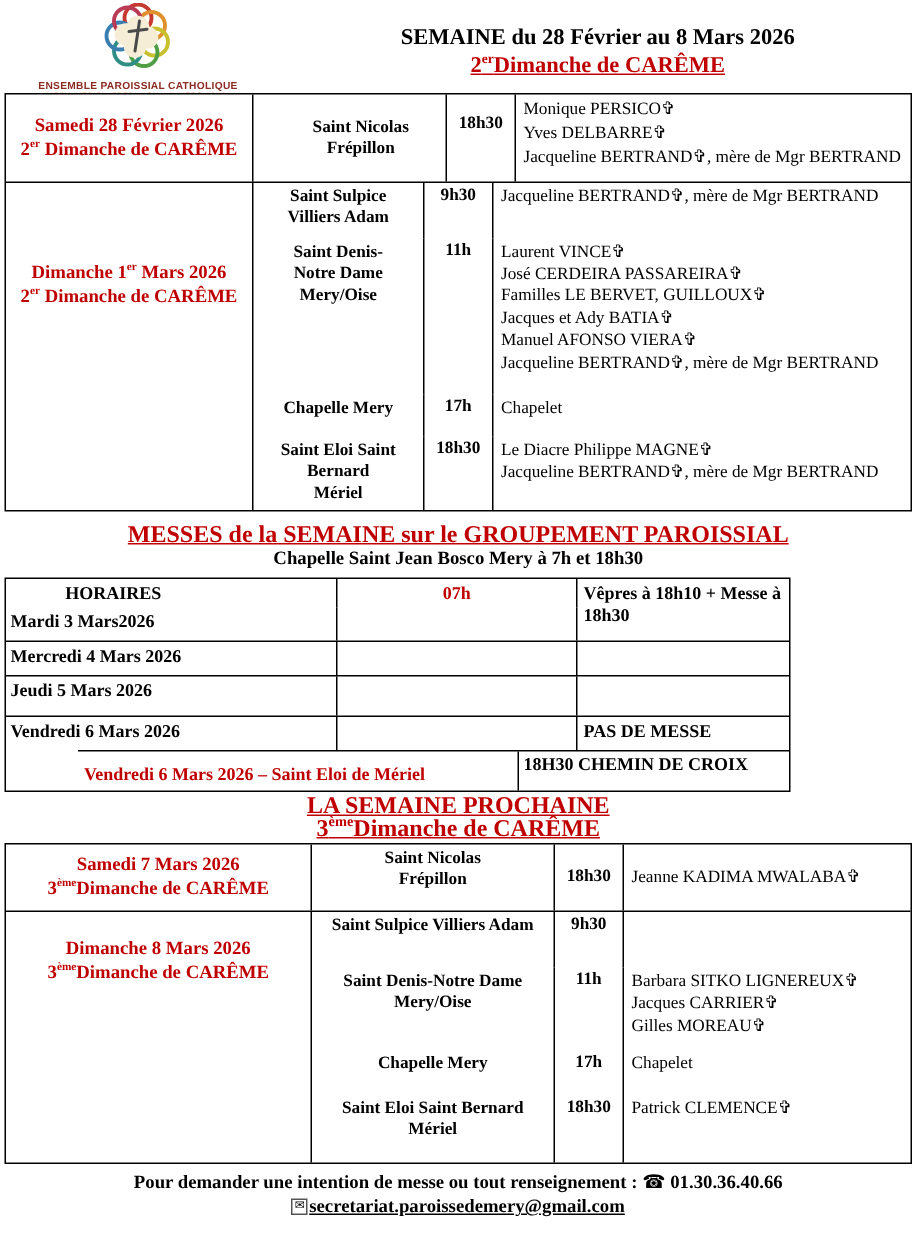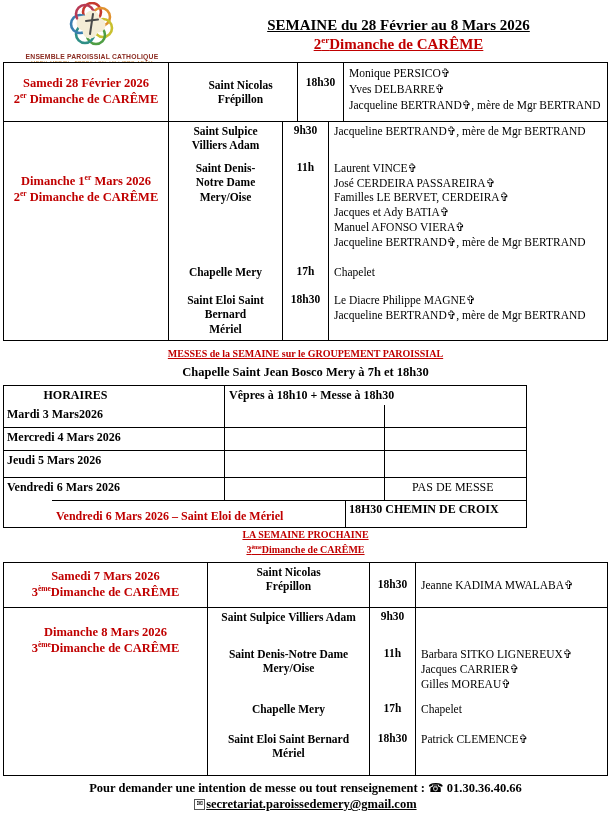--- a/index.html
+++ b/index.html
@@ -5,21 +5,21 @@
   * { box-sizing: border-box; margin: 0; padding: 0; }
   html,body { background:#fff; }
   body { width:611px; font-family:"Liberation Serif","DejaVu Serif",serif; color:#000; }
   .page { position:relative; width:611px; height:822px; background:#fff; overflow:hidden; }
 
   
   .logo-wrap { position:absolute; left:8px; top:2px; width:168px; text-align:center; }
   .logo-org { font-family:"Liberation Sans","DejaVu Sans",sans-serif; font-size:6.8px; font-weight:bold; color:#8B2B21; letter-spacing:.2px; margin-top:1px; }
   .logo-towns { font-family:"Liberation Sans","DejaVu Sans",sans-serif; font-size:5.2px; color:#C4863B; letter-spacing:.3px; }
   .titles { position:absolute; left:190px; right:4px; top:17px; text-align:center; }
-  .main-title { font-size:15px; font-weight:bold; text-decoration:underline; }
+  .main-title { font-size:15px; font-weight:bold; }
   .main-subtitle { font-size:15px; font-weight:bold; color:#C00000; text-decoration:underline; margin-top:2px; }
   sup { font-size:.6em; vertical-align:super; line-height:0; }
 
   
   .wtable { position:absolute; left:3px; width:605px; border:1px solid #000; font-size:11.5px; background:#fff; }
   .wrow { display:flex; border-top:1px solid #000; }
   .wrow:first-child { border-top:none; }
   .wdate { border-right:1px solid #000; color:#C00000; font-weight:bold; text-align:center; font-size:12.5px; display:flex; flex-direction:column; line-height:1.25; }
   .wentries { flex:1; display:flex; flex-direction:column; }
   .entry { display:flex; }
@@ -55,21 +55,21 @@
   #t3 .wrow:nth-child(1) .entry { flex:1; }
   #t3 .wrow:nth-child(1) .wtime,
   #t3 .wrow:nth-child(1) .wnames { padding-top:15px; }
   #t3 .wnames { line-height:1.3; }
   #t3 .wrow:nth-child(2) .entry:nth-child(1) { height:37px; }
   #t3 .wrow:nth-child(2) .entry:nth-child(2) { height:55px; }
   #t3 .wrow:nth-child(2) .entry:nth-child(3) { height:30px; }
   #t3 .wrow:nth-child(2) .entry:nth-child(4) { flex:1; }
 
   
-  .sec-title { position:absolute; left:0; width:100%; text-align:center; color:#C00000; font-weight:bold; font-size:10px; text-decoration:underline; }
+  .sec-title { position:absolute; left:0; width:100%; text-align:center; color:#C00000; font-weight:bold; font-size:16px; text-decoration:underline; }
   .sec-sub-black { position:absolute; left:0; width:100%; text-align:center; color:#000; font-weight:bold; font-size:12.5px; }
   #messes-title { top:348px; }
   #messes-subtitle { top:365px; }
   #prochaine-title { top:529px; }
   #prochaine-subtitle { top:544px; }
 
   
   #t2 { position:absolute; left:3px; top:385px; width:524px; border:1px solid #000; font-size:12px; }
   .hrow { display:flex; border-top:1px solid #000; }
   #t2 .hrow:first-child { border-top:none; }
@@ -77,21 +77,21 @@
   .hc2 { width:160px; border-right:1px solid #000; padding-top:2px; }
   .hc3 { flex:1; padding:2px 0 0 4px; }
   .hhead { height:19px; }
   .hhead .hc1 { text-align:center; padding-right:80px; }
   .hhead .hc2 { color:#C00000; font-weight:bold; text-align:center; }
   .hhead .hc3 { color:#000000; font-weight:bold; }
   #t2-body .hrow:nth-child(1) { height:22px; }
   #t2-body .hrow:nth-child(2) { height:23px; }
   #t2-body .hrow:nth-child(3) { height:27px; }
   #t2-body .hrow:nth-child(4) { height:23px; }
-  .hc3.strong { font-weight:normal;margin-left:23px; }
+  .hc3.strong { font-weight:bold; }
   .hspec { height:27px;margin-left:48px; }
   .hs1 { width:294px; border-right:1px solid #000; color:#C00000; font-weight:bold; padding:8px 0 0 4px; font-size:12px; }
   .hs2 { flex:1; font-weight:bold; padding:1px 0 0 3px; }
 
   
   .footer { position:absolute; left:0; top:780px; width:100%; text-align:center; font-size:12.5px; font-weight:bold; line-height:1.3; }
   .icon-sans { font-family:"DejaVu Sans",sans-serif; }
   .env-icon { display:inline-block; border:1px solid #555; font-size:8px; line-height:1.1; padding:0 1px; vertical-align:2px; margin-right:1px; font-family:"DejaVu Sans",sans-serif; }
   .email-link { text-decoration:underline; }
 </style>
@@ -171,21 +171,21 @@
           <div class="entry">
             <div class="wchurch">
               <div class="chline">Saint Denis-</div>
               <div class="chline">Notre Dame</div>
               <div class="chline">Mery/Oise</div>
             </div>
             <div class="wtime">11h</div>
             <div class="wnames">
               <div class="nline">Laurent VINCE✞</div>
               <div class="nline">José CERDEIRA PASSAREIRA✞</div>
-              <div class="nline">Familles LE BERVET, CERDEIRA✞</div>
+              <div class="nline">Familles LE BERVET, GUILLOUX✞</div>
               <div class="nline">Jacques et Ady BATIA✞</div>
               <div class="nline">Manuel AFONSO VIERA✞</div>
               <div class="nline">Jacqueline BERTRAND✞, mère de Mgr BERTRAND</div>
             </div>
           </div>
           <div class="entry">
             <div class="wchurch">
               <div class="chline">Chapelle Mery</div>
             </div>
             <div class="wtime">17h</div>
@@ -208,20 +208,21 @@
         </div>
       </div>
     </div>
 
   <div class="sec-title" id="messes-title">MESSES de la SEMAINE sur le GROUPEMENT PAROISSIAL</div>
   <div class="sec-sub-black" id="messes-subtitle">Chapelle Saint Jean Bosco Mery à 7h et 18h30</div>
 
   <div id="t2">
     <div class="hrow hhead">
       <div class="hc1">HORAIRES</div>
+      <div class="hc2">07h</div>
       <div class="hc3">Vêpres à 18h10 + Messe à 18h30</div>
     </div>
     <div id="t2-body">
         <div class="hrow">
           <div class="hc1">Mardi 3 Mars2026</div>
           <div class="hc2"></div>
         </div>
         <div class="hrow">
           <div class="hc1">Mercredi 4 Mars 2026</div>
           <div class="hc2"></div>

